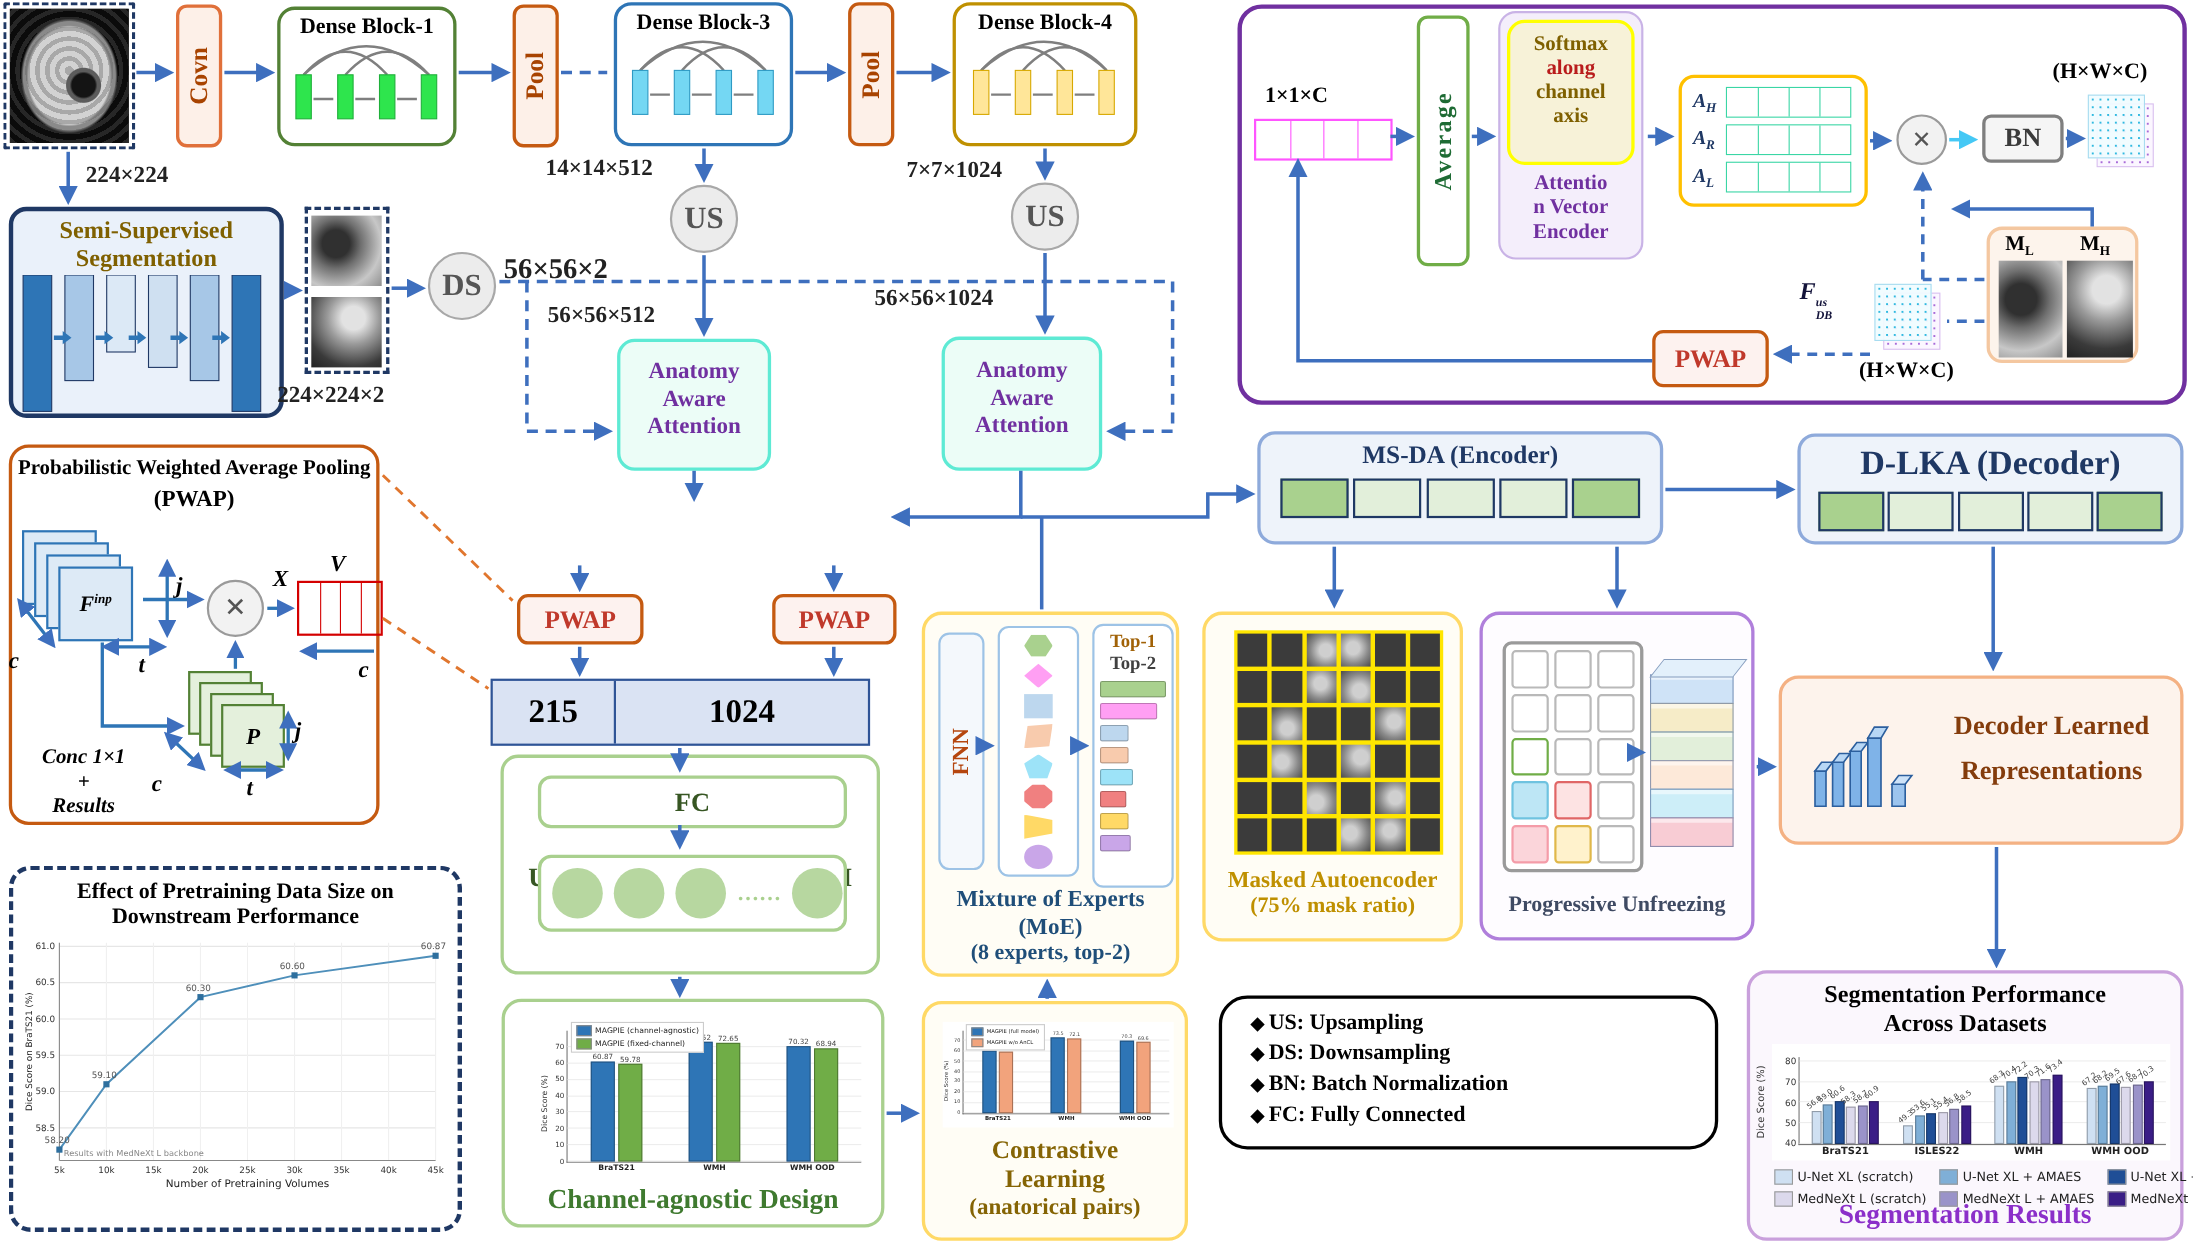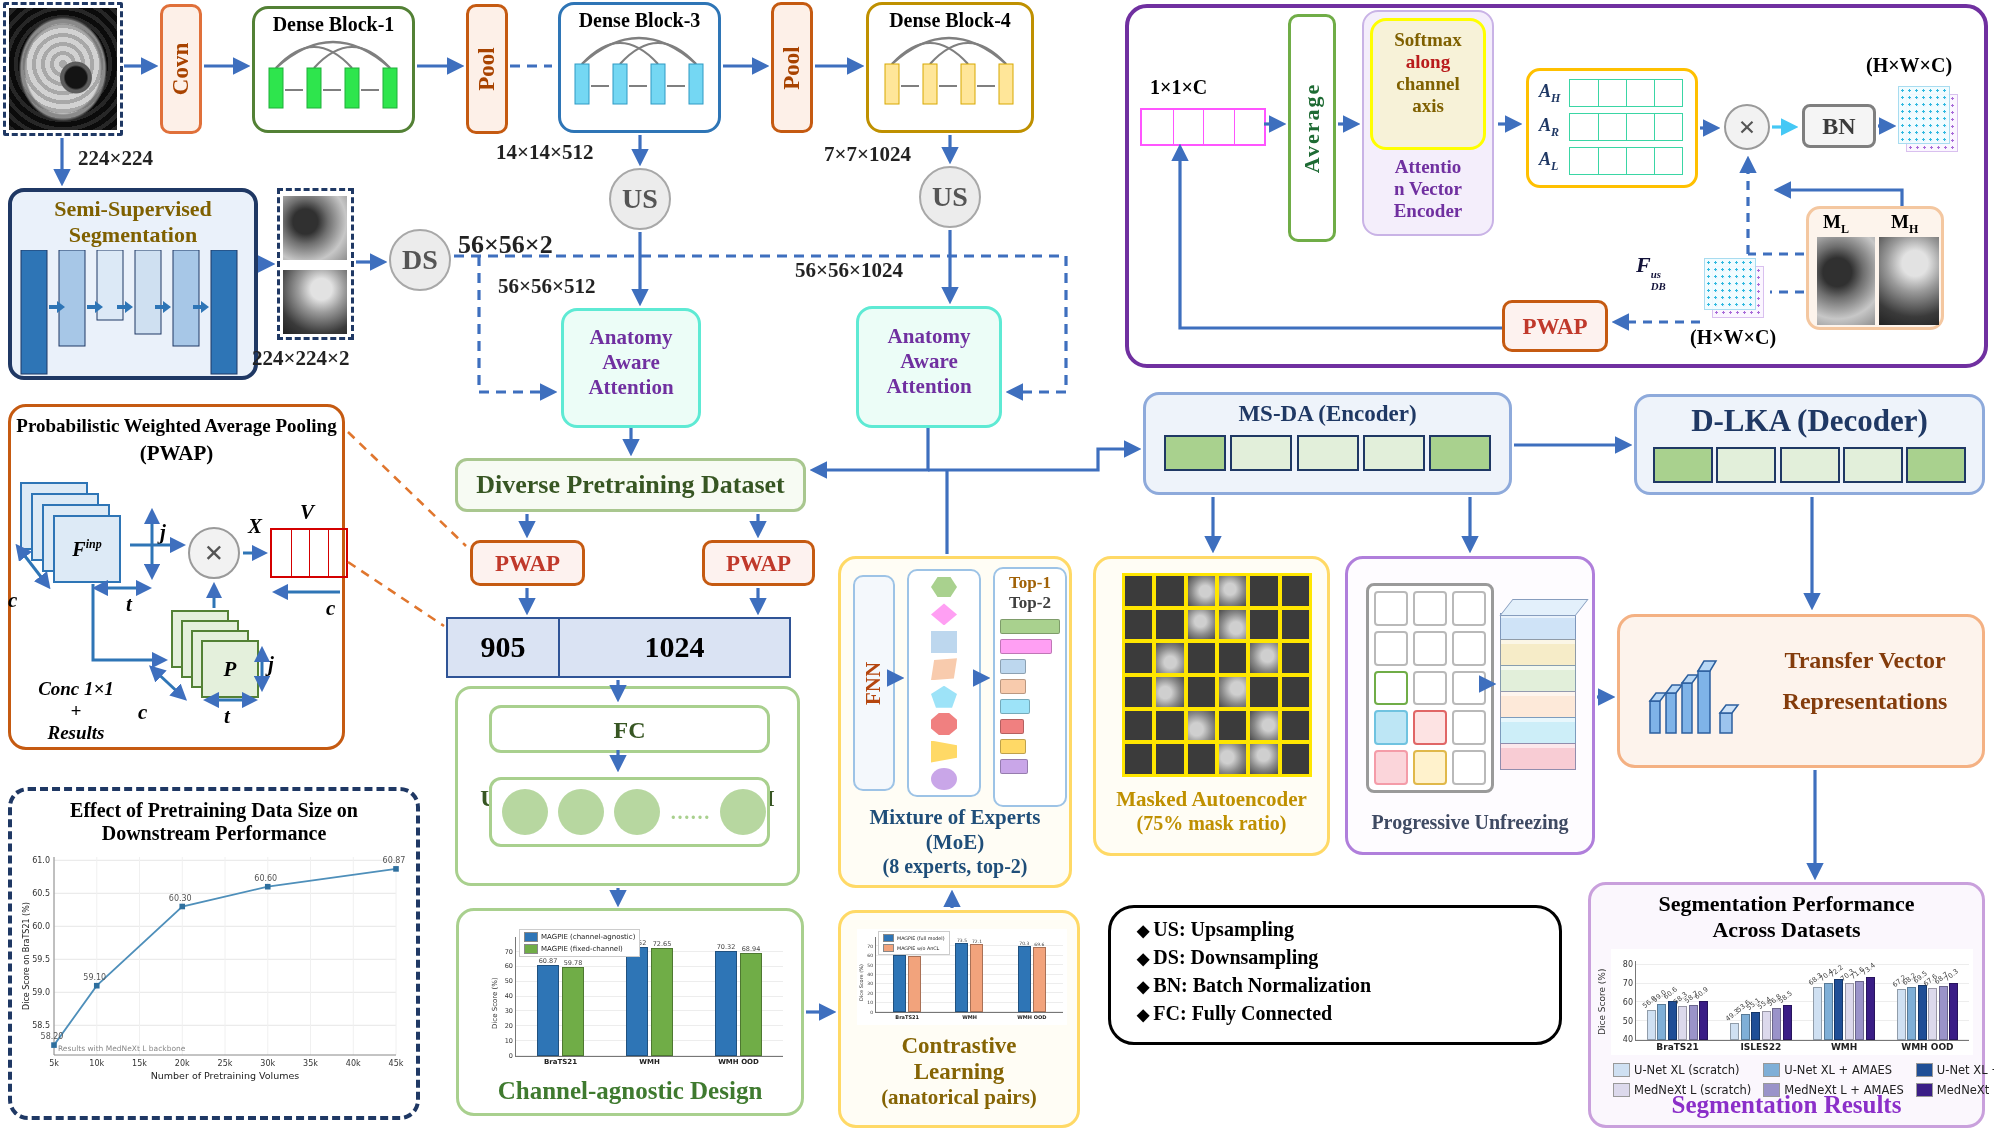--- a/index.html
+++ b/index.html
@@ -147,34 +147,31 @@
     <div class="serb" style="font-size:21px;color:#7030a0">Anatomy</div>
     <div class="serb" style="font-size:21px;color:#7030a0">Aware</div>
     <div class="serb" style="font-size:21px;color:#7030a0">Attention</div>
   </div>
   <div class="bx ct" style="left:856px;top:306px;width:146px;height:122px;border:3px solid #5eead4;border-radius:16px;background:#ecfdf7;padding-top:15px">
     <div class="serb" style="font-size:21px;color:#7030a0">Anatomy</div>
     <div class="serb" style="font-size:21px;color:#7030a0">Aware</div>
     <div class="serb" style="font-size:21px;color:#7030a0">Attention</div>
   </div>
 
-  <div class="bx" style="left:455px;top:458px;width:351px;height:54px;border:3px solid #a9c78f;border-radius:12px;background:#f7fbf3">
-    <div class="ct serb" style="font-size:26px;color:#375623;line-height:48px">Diverse Pretraining Dataset</div>
-  </div>
 
   <div class="bx ct" style="left:470px;top:540px;width:115px;height:46px;border:3px solid #c55a11;border-radius:10px;background:#fdf2ef">
     <span class="serb" style="font-size:23px;color:#c0392b;line-height:42px">PWAP</span>
   </div>
   <div class="bx ct" style="left:702px;top:540px;width:113px;height:46px;border:3px solid #c55a11;border-radius:10px;background:#fdf2ef">
     <span class="serb" style="font-size:23px;color:#c0392b;line-height:42px">PWAP</span>
   </div>
 
   <div class="bx" style="left:446px;top:617px;width:345px;height:61px;border:2.5px solid #2f5496;background:#dae3f3">
     <div class="ab" style="left:110px;top:0;bottom:0;width:2px;background:#2f5496"></div>
-    <span class="ab serb ct" style="left:0;width:110px;font-size:30px;line-height:56px">905</span>
+    <span class="ab serb ct" style="left:0;width:110px;font-size:30px;line-height:56px">215</span>
     <span class="ab serb ct" style="left:112px;right:0;font-size:30px;line-height:56px">1024</span>
   </div>
 
   <div class="bx" style="left:455px;top:686px;width:345px;height:200px;border:3.5px solid #a9d08e;border-radius:16px">
     <div class="bx ct" style="left:31px;top:16px;width:281px;height:48px;border:3px solid #a9d08e;border-radius:12px">
       <span class="serb" style="font-size:24px;color:#375623;line-height:44px">FC</span>
     </div>
     <div class="bx" style="left:31px;top:88px;width:281px;height:70px;border:3px solid #a9d08e;border-radius:12px;display:flex;align-items:center;padding:0 10px;gap:10px">
       <span style="width:46px;height:46px;border-radius:50%;background:#b7d7a0;flex:none"></span>
       <span style="width:46px;height:46px;border-radius:50%;background:#b7d7a0;flex:none"></span>
@@ -546,21 +543,21 @@
           <polygon points="22,50 28,42 38,42 32,50" fill="#b8d7f5"></polygon>
         <polygon points="38,90 38,40 48,40 48,90" fill="#7fb3e8"></polygon>
           <polygon points="38,40 44,32 54,32 48,40" fill="#b8d7f5"></polygon>
         <polygon points="54,90 54,28 66,28 66,90" fill="#7fb3e8"></polygon>
           <polygon points="54,28 60,18 72,18 66,28" fill="#b8d7f5"></polygon>
         <polygon points="76,90 76,70 88,70 88,90" fill="#9cc4ee"></polygon>
           <polygon points="76,70 82,62 94,62 88,70" fill="#cde2f8"></polygon>
       </g>
     </svg>
     <div class="ab ct" style="left:140px;top:30px;width:210px">
-      <div class="serb" style="font-size:24px;color:#843c0c">Transfer Vector</div>
+      <div class="serb" style="font-size:24px;color:#843c0c">Decoder Learned</div>
       <div class="serb" style="font-size:24px;color:#843c0c;margin-top:14px">Representations</div>
     </div>
   </div>
 
   <div class="bx" style="left:1108px;top:905px;width:454px;height:140px;border:3.5px solid #000;border-radius:26px">
     <div style="padding:10px 0 0 26px">
       <div style="margin-bottom:5px"><span class="serb" style="font-size:16px">◆</span> <span class="serb" style="font-size:20px">US: Upsampling</span></div>
       <div style="margin-bottom:5px"><span class="serb" style="font-size:16px">◆</span> <span class="serb" style="font-size:20px">DS: Downsampling</span></div>
       <div style="margin-bottom:5px"><span class="serb" style="font-size:16px">◆</span> <span class="serb" style="font-size:20px">BN: Batch Normalization</span></div>
       <div><span class="serb" style="font-size:16px">◆</span> <span class="serb" style="font-size:20px">FC: Fully Connected</span></div>

